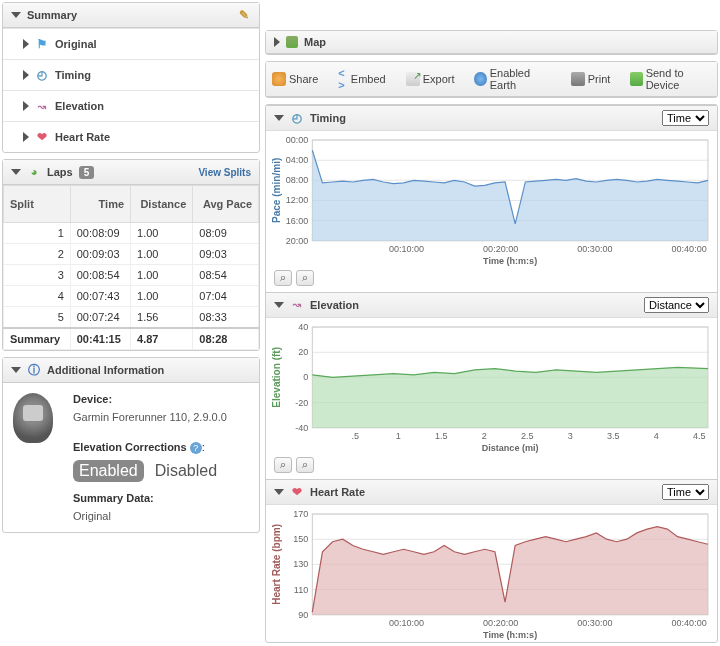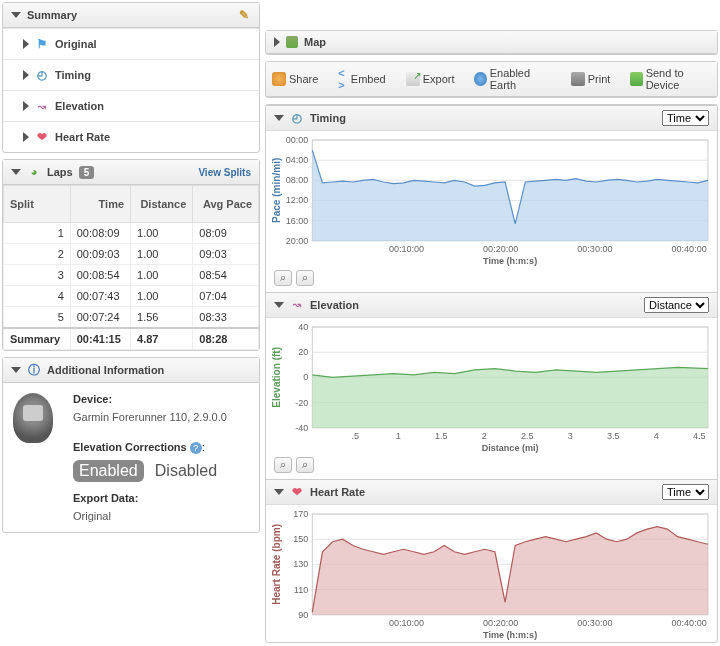--- a/index.html
+++ b/index.html
@@ -161,21 +161,21 @@
       <div class="info-body">
         <div class="device-img"></div>
         <div class="info-fields">
           <div><b>Device:</b></div>
           <div style="color:#555">Garmin Forerunner 110, 2.9.0.0</div>
           <div style="margin-top:12px"><b>Elevation Corrections</b> <span class="help-icon">?</span>:</div>
           <div>
             <span class="btn-toggle btn-enabled">Enabled</span>
             <span class="btn-toggle btn-disabled">Disabled</span>
           </div>
-          <div style="margin-top:4px"><b>Export Data:</b></div>
+          <div style="margin-top:4px"><b>Summary Data:</b></div>
           <div style="color:#555">Original</div>
         </div>
       </div>
     </div>
   </div>
 
   <div class="col-right">
 
     <div class="panel">
       <div class="panel-hdr">

